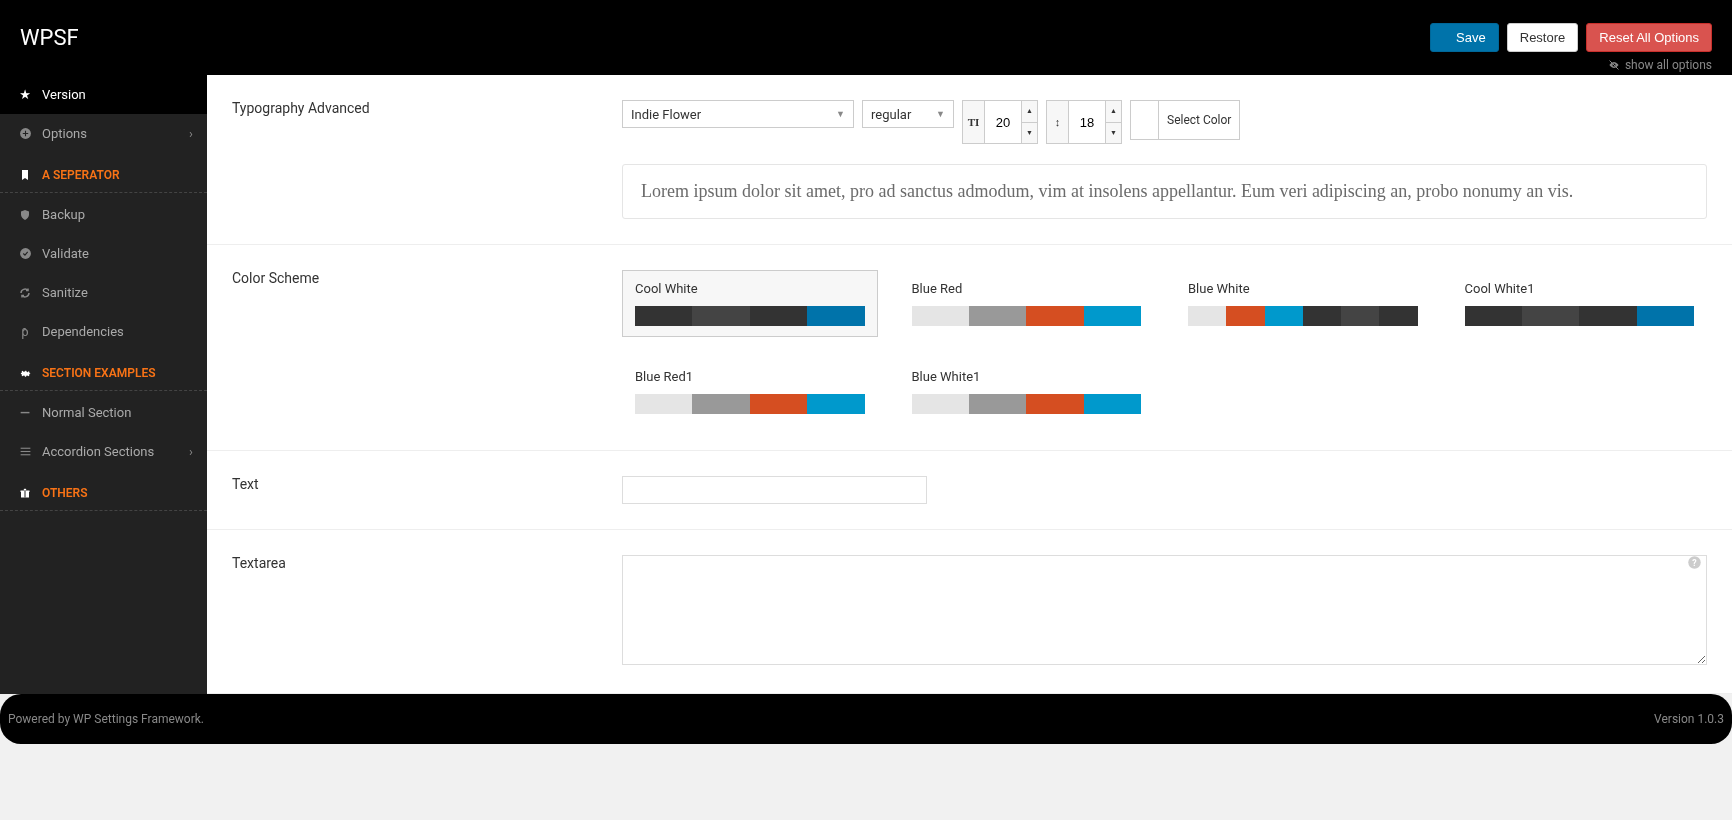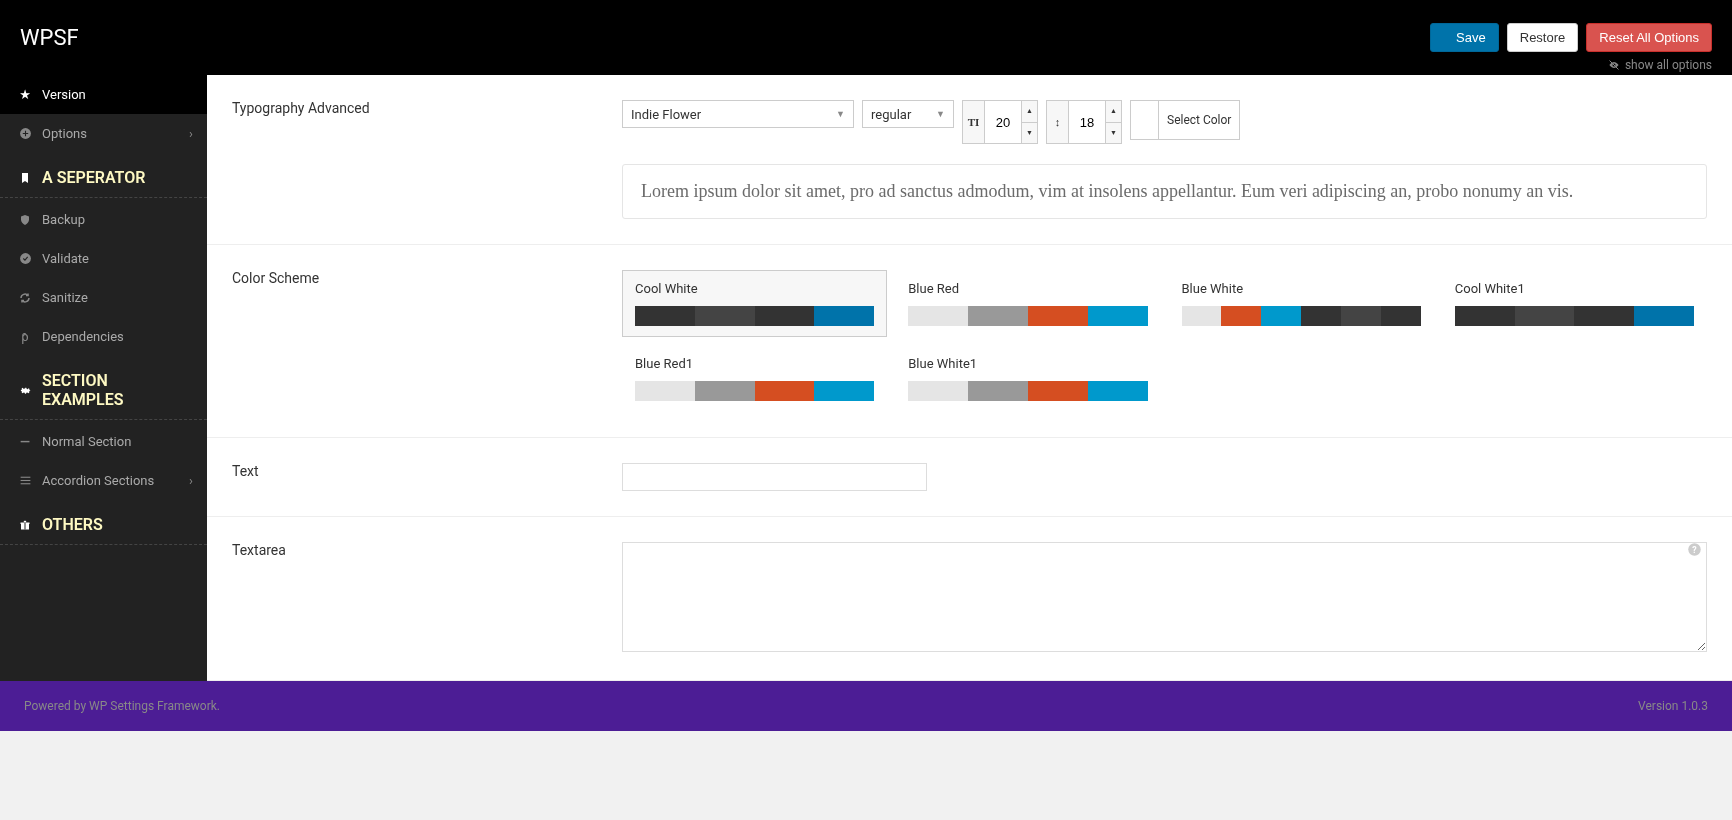--- a/index.html
+++ b/index.html
@@ -9,51 +9,51 @@
 .top-actions { display: flex; gap: 8px; align-items: center; }
 .btn { border: 1px solid transparent; padding: 6px 12px; border-radius: 3px; font-size: 13px; cursor: pointer; }
 .btn-save { background: #0073aa; color: #fff; border-color: #006799; padding-left: 25px; }
 .btn-restore { background: #fff; color: #333; border-color: #ccc; }
 .btn-reset { background: #d9534f; color: #ffffff; border-color: #c9302c; }
 .show-all { position: absolute; right: 20px; top: 58px; color: #888; font-size: 12px; display: flex; align-items: center; gap: 4px; cursor: pointer; }
 .main-wrap { display: flex; min-height: 600px; }
 .sidebar { width: 207px; background: #222; }
 .side-item { display: flex; align-items: center; gap: 10px; padding: 12px 18px; color: #aaa; cursor: pointer; font-size: 13px; position: relative; }
 .side-item.active { background: #000; color: #fff; }
-.side-item.header { color: #fef9c3; font-weight: 600; font-size: 16px; cursor: default; padding: 15px 18px 10px; border-bottom: 1px dashed #444; margin-bottom: 2px; }
+.side-item.header { color: #f97316; font-weight: 600; font-size: 12px; cursor: default; padding: 15px 18px 10px; border-bottom: 1px dashed #444; margin-bottom: 2px; }
 .side-item .chev { position: absolute; right: 14px; color: #888; }
 .icon { width: 14px; height: 14px; display: inline-flex; align-items: center; justify-content: center; flex-shrink: 0; }
 .content { flex: 1; background: #fff; padding: 0; }
 .field-row { display: flex; padding: 25px; border-bottom: 1px solid #eee; }
 .field-label { width: 390px; font-size: 14px; color: #333; }
 .field-control { flex: 1; }
 .typo-controls { display: flex; gap: 8px; align-items: flex-start; flex-wrap: wrap; margin-bottom: 20px; }
 .select { border: 1px solid #ccc; background: #fff; padding: 13px 8px; font-size: 13px; height: 28px; position: relative; display: flex; align-items: center; justify-content: space-between; }
 .select-font { width: 232px; }
 .select-weight { width: 92px; }
 .spinner-group { display: flex; align-items: center; border: 1px solid #ccc; height: 44px; }
 .spinner-icon { width: 22px; display: flex; align-items: center; justify-content: center; background: #f7f7f7; border-right: 1px solid #ccc; height: 100%; font-size: 11px; font-family: serif; font-weight: bold; }
 .spinner-input { width: 36px; border: none; text-align: center; font-size: 13px; height: 100%; }
 .spinner-btns { width: 16px; display: flex; flex-direction: column; border-left: 1px solid #ccc; height: 100%; }
 .spinner-btn { flex: 1; font-size: 7px; display: flex; align-items: center; justify-content: center; cursor: pointer; background: #f7f7f7; }
 .spinner-btn:first-child { border-bottom: 1px solid #ccc; }
 .color-select { display: flex; align-items: center; border: 1px solid #ccc; height: 40px; }
 .color-swatch { width: 28px; height: 100%; background: #fff; border-right: 1px solid #ccc; }
 .color-label { padding: 0 8px; font-size: 12px; cursor: pointer; }
 .preview-box { border: 1px solid #e5e5e5; padding: 14px 18px; font-family: 'Comic Sans MS', cursive; font-size: 18px; color: #6b6b6b; line-height: 1.4; border-radius: 3px; }
-.scheme-grid { display: grid; grid-template-columns: repeat(4, 1fr); gap: 8px; }
+.scheme-grid { display: grid; grid-template-columns: repeat(4, 1fr); gap: 21px; }
 .scheme-card { border: 1px solid transparent; padding: 10px 12px; cursor: pointer; }
 .scheme-card.selected { border-color: #ccc; background: #f7f7f7; }
 .scheme-title { font-size: 13px; margin-bottom: 10px; }
 .scheme-bar { display: flex; height: 20px; }
 .scheme-bar span { flex: 1; }
 .text-input { width: 305px; height: 28px; border: 1px solid #ddd; padding: 4px 8px; }
 .textarea-input { width: 100%; height: 110px; border: 1px solid #ddd; padding: 6px; resize: both; }
 .help-icon { position: absolute; right: 30px; color: #ccc; font-size: 14px; }
-.footer { background: #4c1d95; color: #888; display: flex; justify-content: space-between; padding: 18px 24px; font-size: 12px; }
+.footer { background: #000000; color: #888; display: flex; justify-content: space-between; padding: 18px 8px; font-size: 12px; border-radius: 21px; }
 .caret { font-size: 9px; color: #888; }
 .textarea-wrap { position: relative; }
 </style>
 </head>
 <body>
 
 <div class="topbar">
   <div class="brand">WPSF</div>
   <div class="top-actions">
     <button class="btn btn-save">Save</button>

